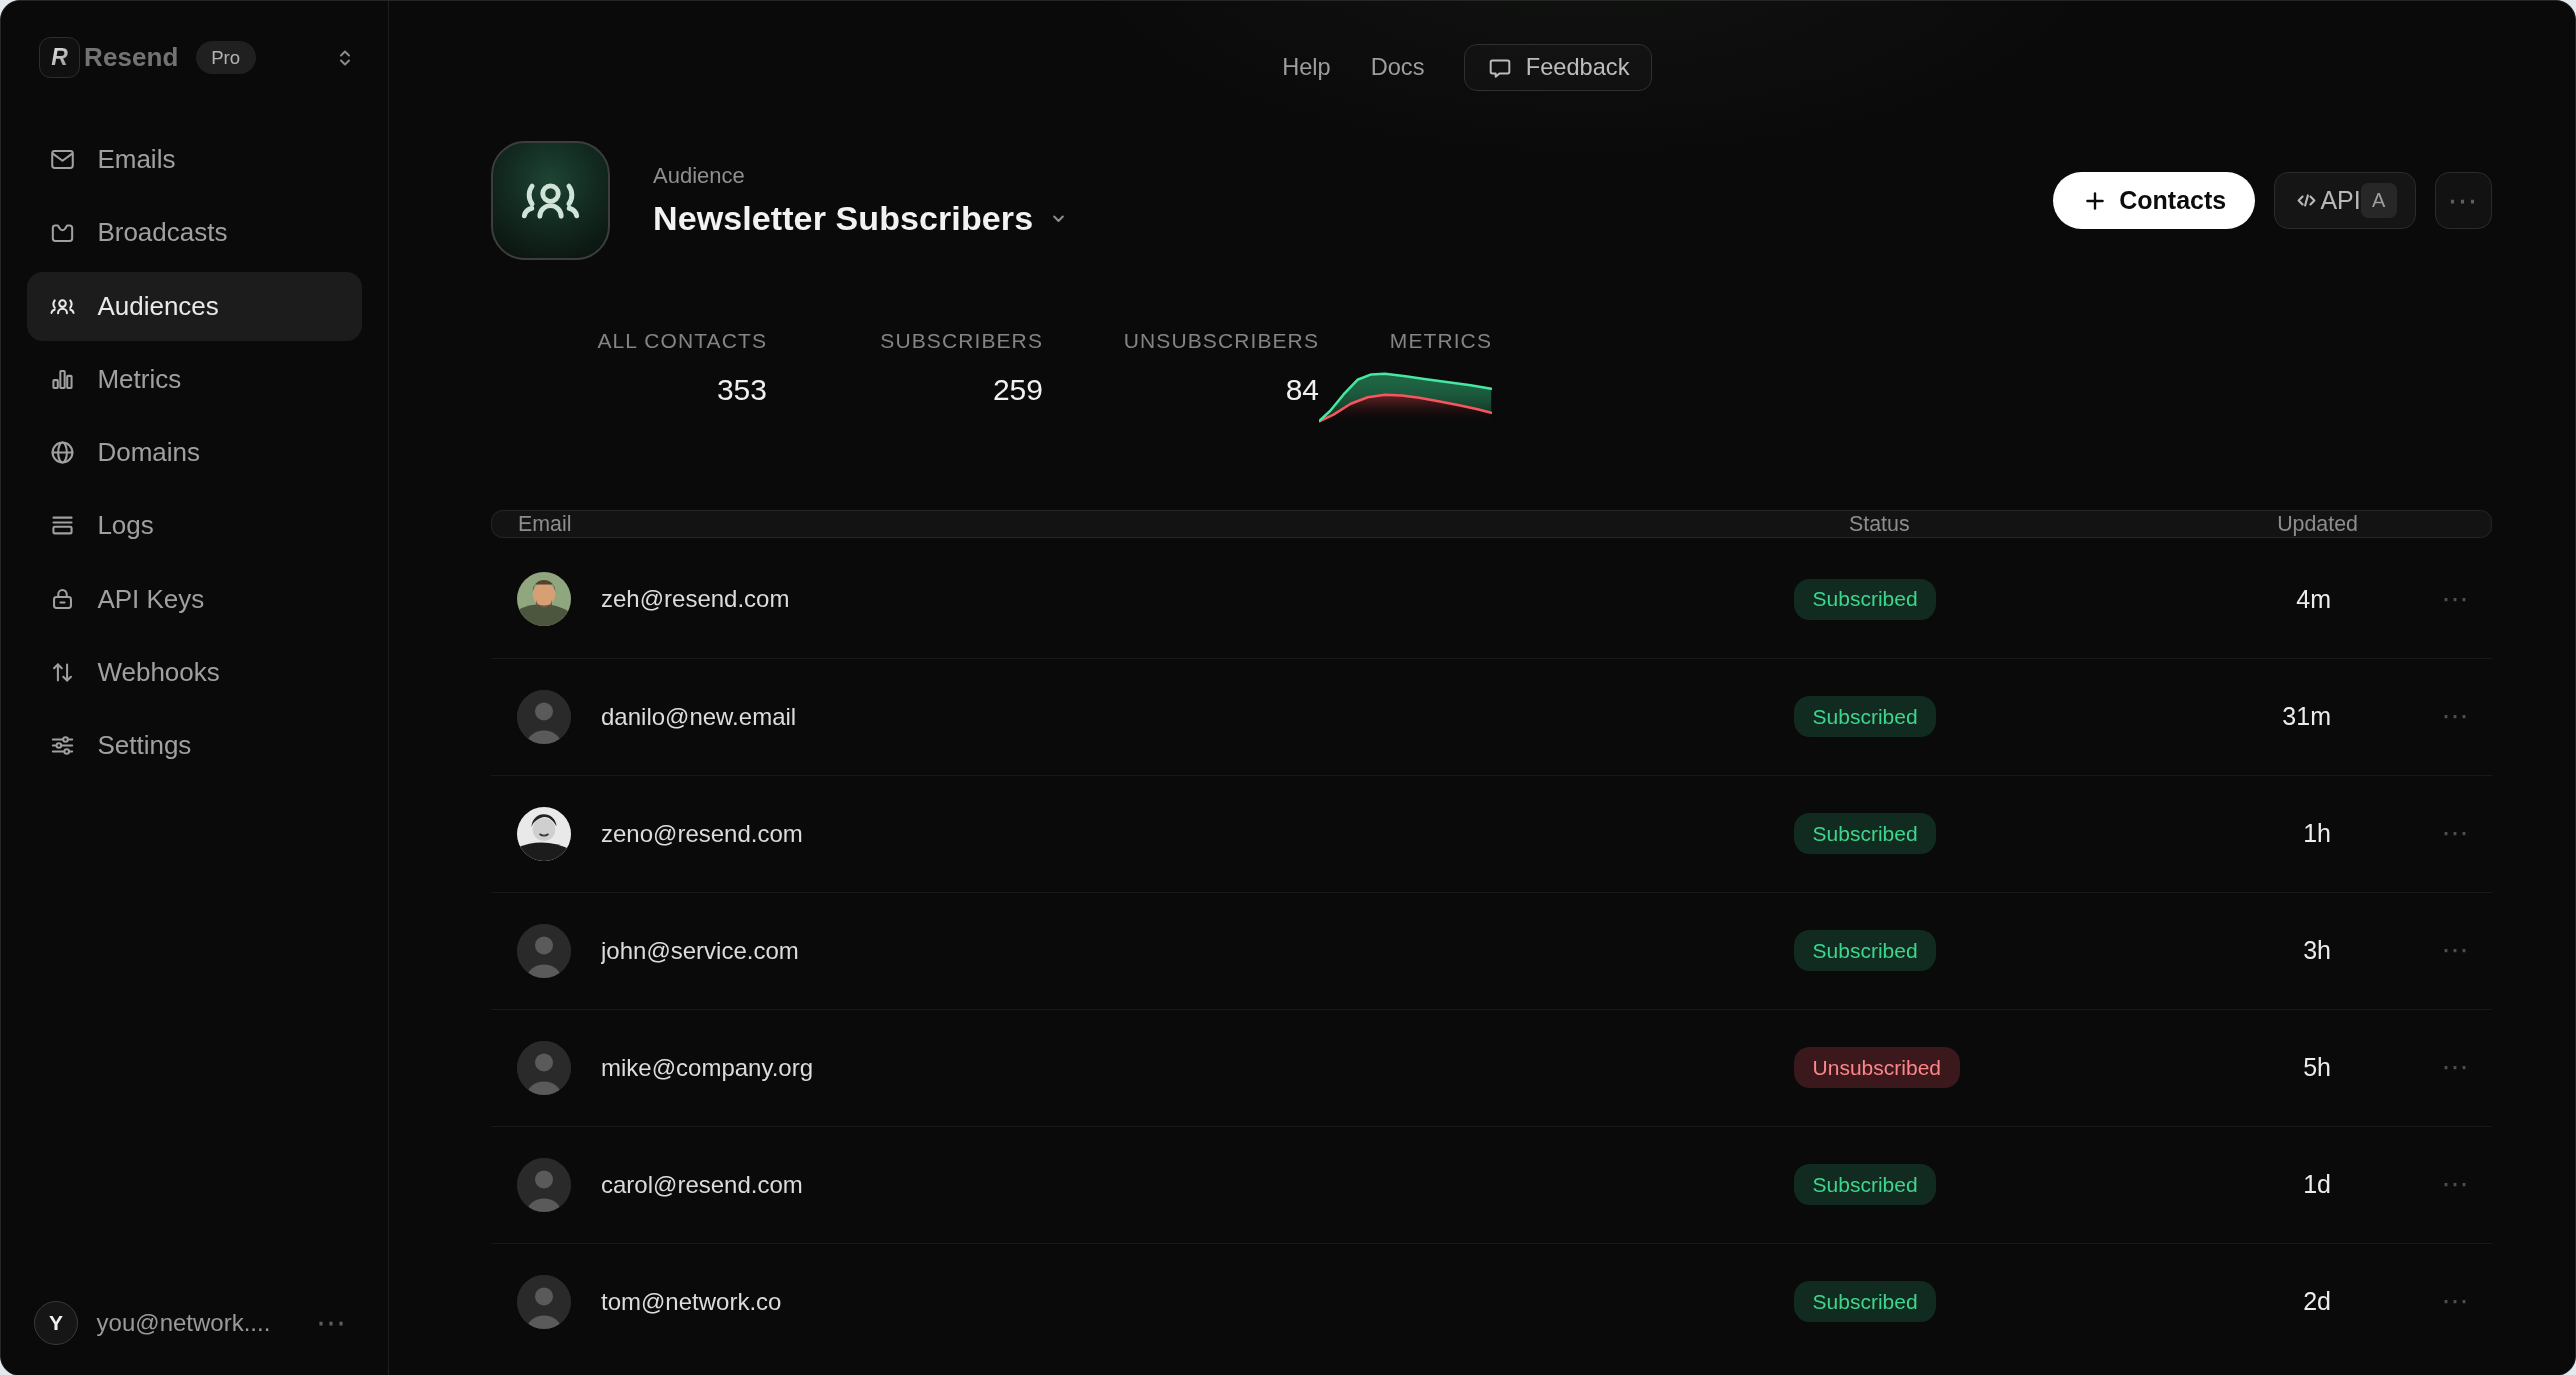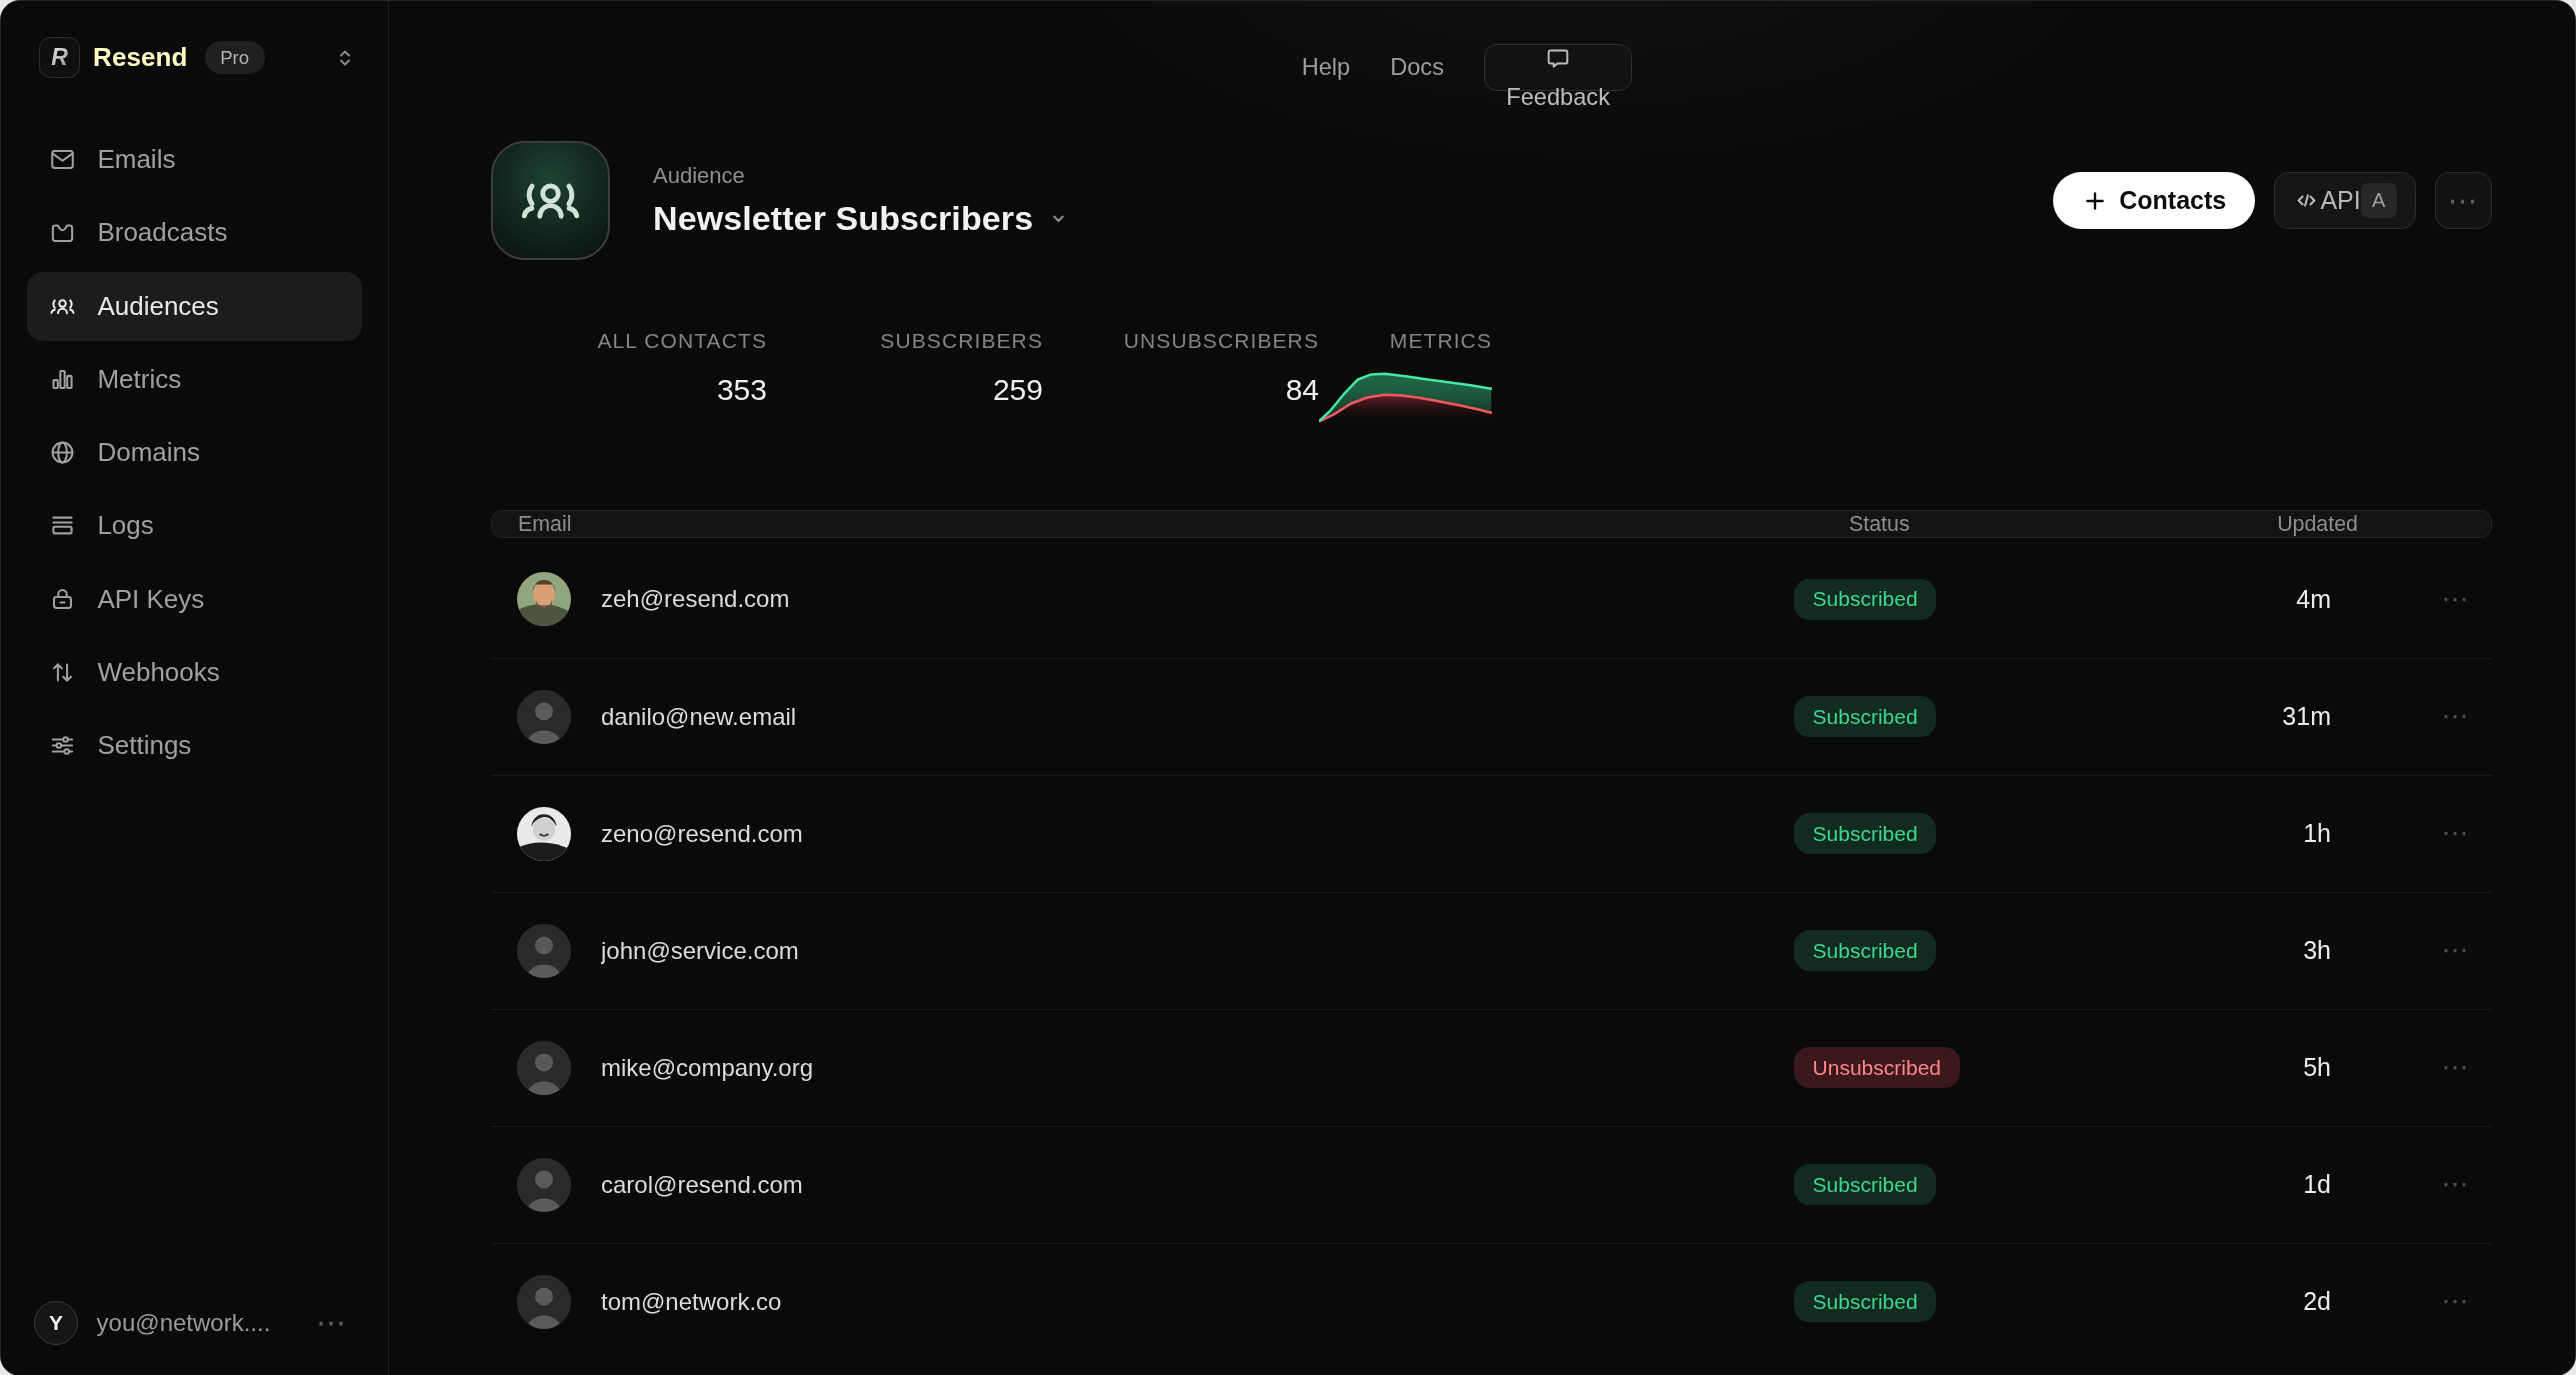--- a/index.html
+++ b/index.html
@@ -9,40 +9,40 @@
     border-radius:20px; overflow:hidden; display:grid; grid-template-columns:388px 1fr;
     border:0.7px solid #262626;
   }
   
   .sidebar{ background:#0a0a0a; border-right:0.7px solid #1e1e1e; display:flex; flex-direction:column; }
   .brand{ display:flex; align-items:center; padding:36px 31px 0 38px; }
   .logo{ width:41px; height:41px; border-radius:11.4px; background:#101010; border:1.4px solid #2e2e2e;
     display:flex; align-items:center; justify-content:center; }
   .logo span{ font-size:23px; font-weight:700; font-style:italic;
     background:linear-gradient(135deg,#f2f2f2,#8a8a8a); -webkit-background-clip:text; background-clip:text; color:transparent; }
-  .brand-name{ margin-left:13px; font-size:26px; font-weight:700; color:#fef9c3; letter-spacing:0.1px;}
+  .brand-name{ margin-left:4px; font-size:26px; font-weight:700; color:#737373; letter-spacing:0.1px;}
   .plan-badge{ margin-left:17px; font-size:18.6px; color:#b3b3b3; background:#202020; border-radius:714px; padding:5.7px 15.7px; }
   .brand-caret{ margin-left:auto; color:#8a8a8a; display:flex; }
   .nav{ margin-top:47px; list-style:none; }
   .nav-item{ display:flex; align-items:center; gap:20px; height:69px; margin:0 26px 4.3px;
     padding-left:21.4px; border-radius:15.7px; color:#a0a0a0; font-size:26px; cursor:pointer; }
   .nav-item svg{ flex:0 0 auto; }
   .nav-item.active{ background:#1c1c1c; color:#e9e9e9; }
   .side-user{ margin-top:auto; display:flex; align-items:center; padding:0 40px 30px 33px; }
   .user-avatar{ width:44px; height:44px; border-radius:50%; background:#161616; border:1.4px solid #3a3a3a;
     display:flex; align-items:center; justify-content:center; color:#f0f0f0; font-size:21px; font-weight:600;}
   .user-email{ margin-left:18.6px; font-size:24px; color:#9a9a9a; }
   .side-user .dots{ margin-left:auto; }
   .dots{ color:#5e5e5e; font-size:30px; line-height:1; letter-spacing:2.1px; cursor:pointer; }
   
   .main{ position:relative; background:radial-gradient(857px 357px at 55% -57px, #111311 0%, #0a0a0a 60%); overflow:hidden; }
   .topbar{ display:flex; justify-content:center; align-items:center; gap:40px; padding:39px 30px 0 0; height:94px; }
   .toplink{ font-size:23.6px; color:#9d9d9d; cursor:pointer; }
   .feedback-btn{ display:flex; align-items:center; gap:13px; border:1.4px solid #303030; border-radius:13px;
-    height:47px; padding:0 21.4px; color:#bdbdbd; font-size:23.6px; cursor:pointer; background:rgba(255,255,255,0.02);flex-direction:column; }
+    height:47px; padding:0 21.4px; color:#bdbdbd; font-size:23.6px; cursor:pointer; background:rgba(255,255,255,0.02); }
   .content{ padding:0 83px 0 102px; }
   .page-head{ display:flex; align-items:center; margin-top:46px; }
   .audience-icon{ width:119px; height:119px; border-radius:34px; border:2.9px solid #3d3d3d;
     background:radial-gradient(circle at 50% 32%, #1d4434 0%, #132b21 45%, #0c1711 85%);
     display:flex; align-items:center; justify-content:center; }
   .head-text{ margin-left:43px; display:flex; flex-direction:column; gap:10px; }
   .eyebrow{ font-size:22px; color:#8f8f8f; }
   .title-row{ display:flex; align-items:center; gap:14.3px; cursor:pointer; }
   .page-title{ font-size:34px; font-weight:700; color:#f2f2f2; letter-spacing:0.1px; }
   .head-actions{ margin-left:auto; display:flex; align-items:center; gap:18.6px; }

